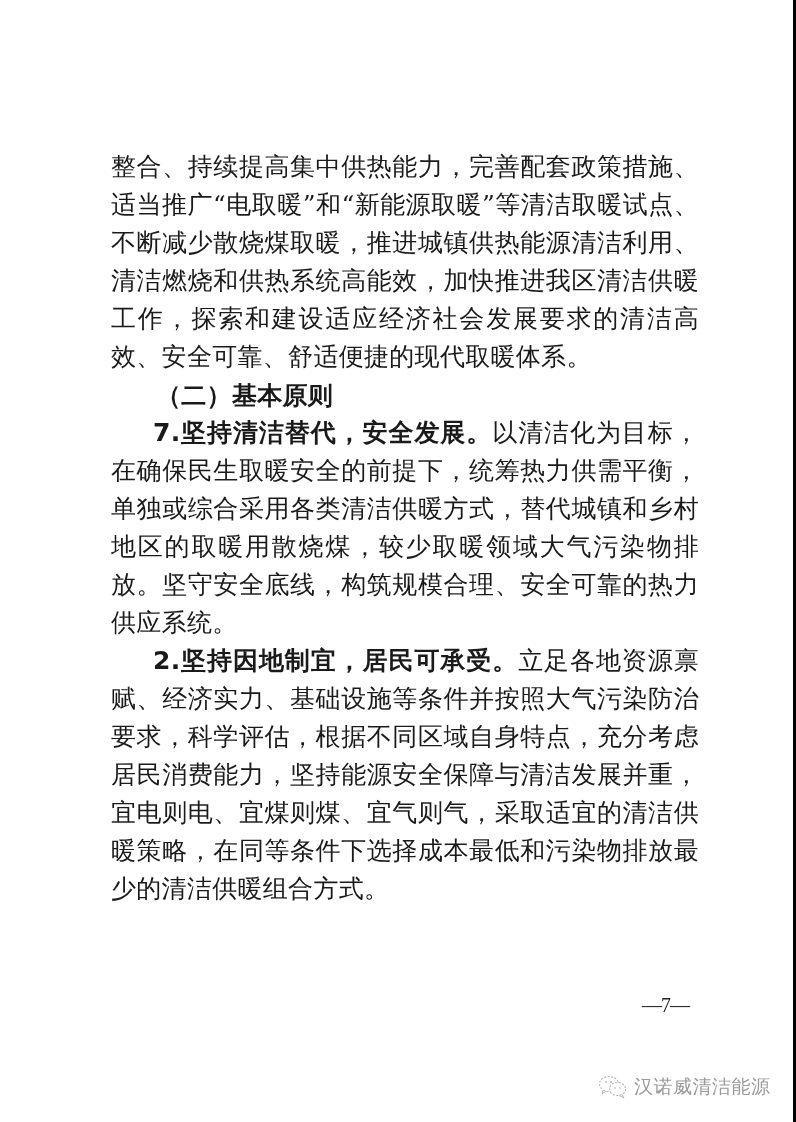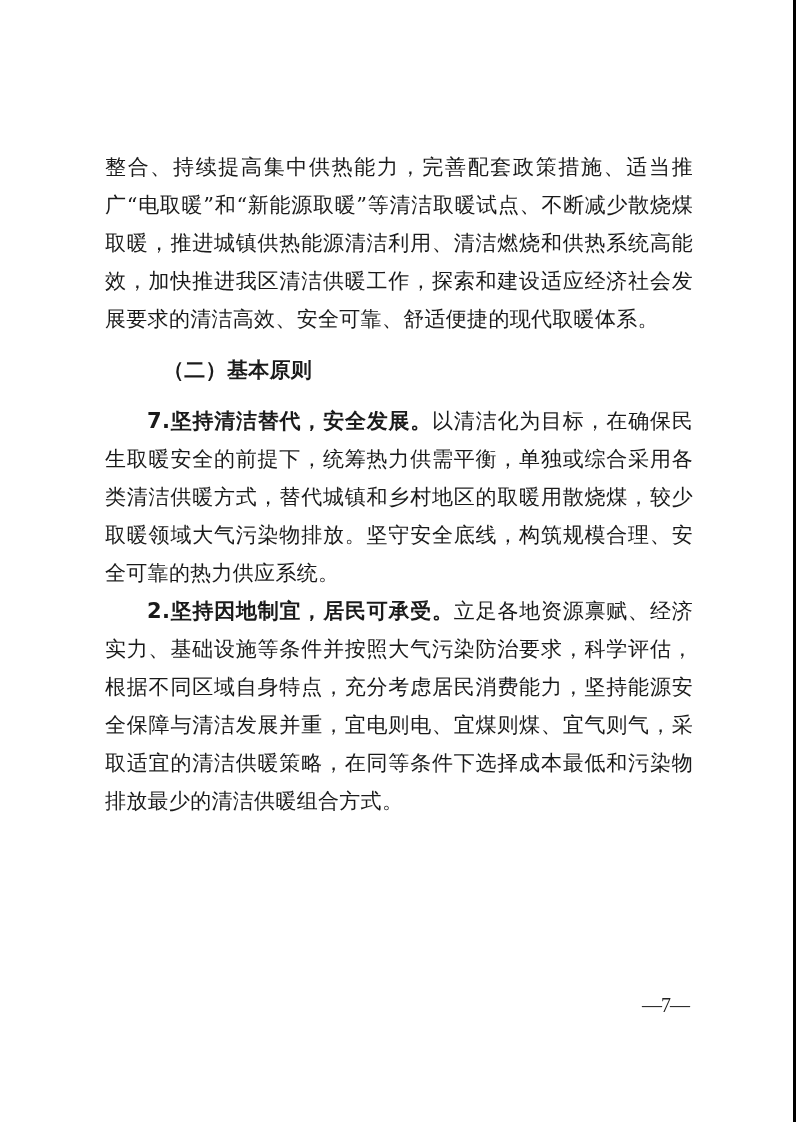--- a/index.html
+++ b/index.html
@@ -24,41 +24,41 @@
     }
     .edge-strip {
       position: absolute;
       right: 0; top: 0;
       width: 3px;
       height: 1122px;
       background: #000000;
     }
     .body-text {
       position: absolute;
-      left: 105px;
+      left: 111px;
       top: 148px;
       width: 588px;
-      font-size: 21px;
+      font-size: 25px;
       line-height: 38px;
       letter-spacing: 0.3px;
       text-align: justify;
       text-justify: inter-character;
     }
     .para {
       margin: 0;
       padding: 0;
     }
     .para.indent {
       text-indent: 42px;
     }
     .heading {
-      margin: 13px;
+      margin: 0;
       padding-left: 45px;
       font-weight: bold;
-      font-family: Liberation Serif, serif;
+      font-family: Liberation Sans, sans-serif;
     }
     .lead {
       font-weight: bold;
       font-family: "DejaVu Sans", "Liberation Sans", sans-serif;
     }
     .page-number {
       position: absolute;
       left: 642px;
       top: 994px;
       font-size: 20px;
@@ -98,15 +98,28 @@
     </p>
 
     <p class="para indent">
       <span class="lead">2.坚持因地制宜，居民可承受。</span><span>立足各地资源禀赋、经济实力、基础设施等条件并按照大气污染防治要求，科学评估，根据不同区域自身特点，充分考虑居民消费能力，坚持能源安全保障与清洁发展并重，宜电则电、宜煤则煤、宜气则气，采取适宜的清洁供暖策略，在同等条件下选择成本最低和污染物排放最少的清洁供暖组合方式。</span>
     </p>
 
   </div>
 
   <div class="page-number">—7—</div>
 
+  <div class="watermark">
+    <svg class="wm-icon" viewBox="0 0 30 26">
+      <ellipse cx="11" cy="10" rx="9.5" ry="7.5" fill="none" stroke="#b5b5b5" stroke-width="1.1" stroke-dasharray="2 1.5"></ellipse>
+      <path d="M5 16 L4 20 L8 17" fill="none" stroke="#b5b5b5" stroke-width="1"></path>
+      <ellipse cx="19.5" cy="15" rx="8" ry="6.5" fill="#ffffff" stroke="#b5b5b5" stroke-width="1.1" stroke-dasharray="2 1.5"></ellipse>
+      <path d="M24 20.5 L26 24 L21.5 21.5" fill="none" stroke="#b5b5b5" stroke-width="1"></path>
+      <circle cx="8" cy="8" r="0.9" fill="#b5b5b5"></circle>
+      <circle cx="13" cy="8" r="0.9" fill="#b5b5b5"></circle>
+      <circle cx="17" cy="14" r="0.8" fill="#b5b5b5"></circle>
+      <circle cx="22" cy="14" r="0.8" fill="#b5b5b5"></circle>
+    </svg>
+    <span>汉诺威清洁能源</span>
+  </div>
 </div>
 
 <div class="edge-strip"></div>
 
 </body></html>

